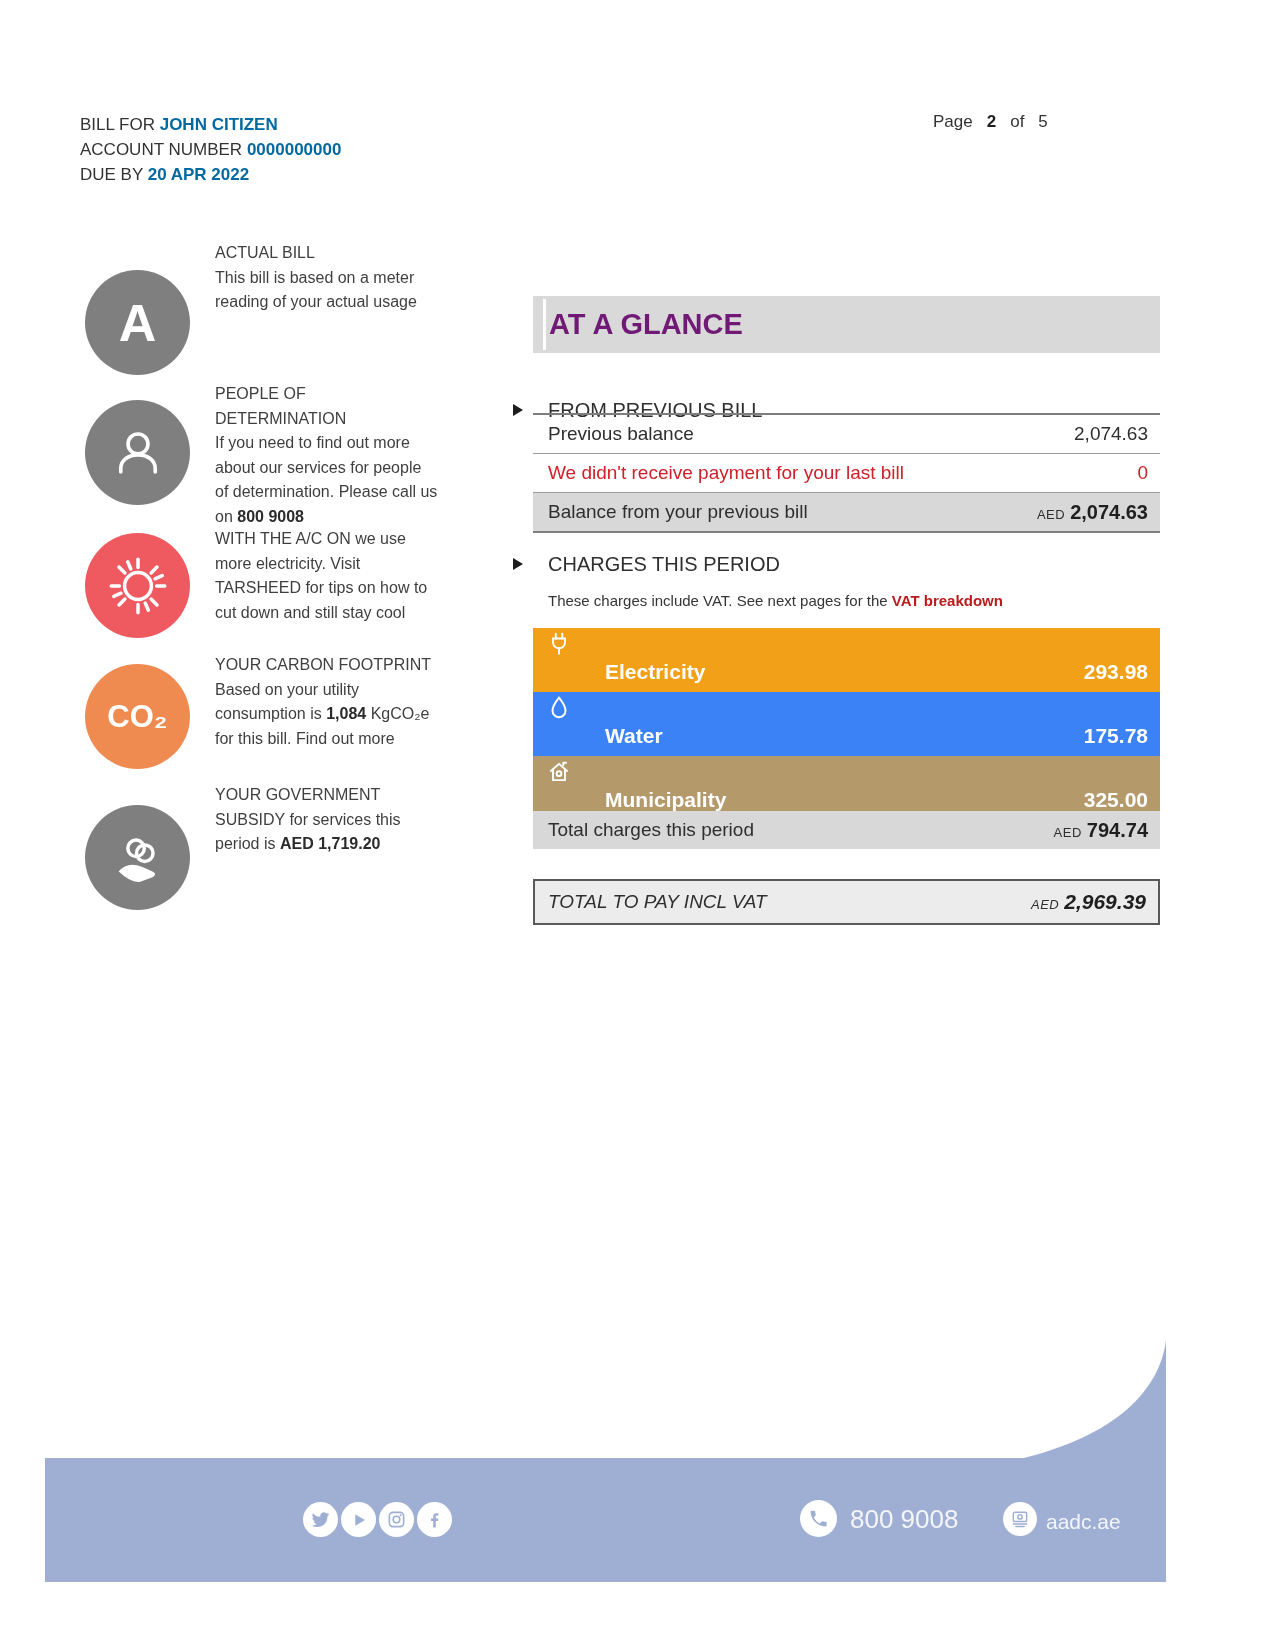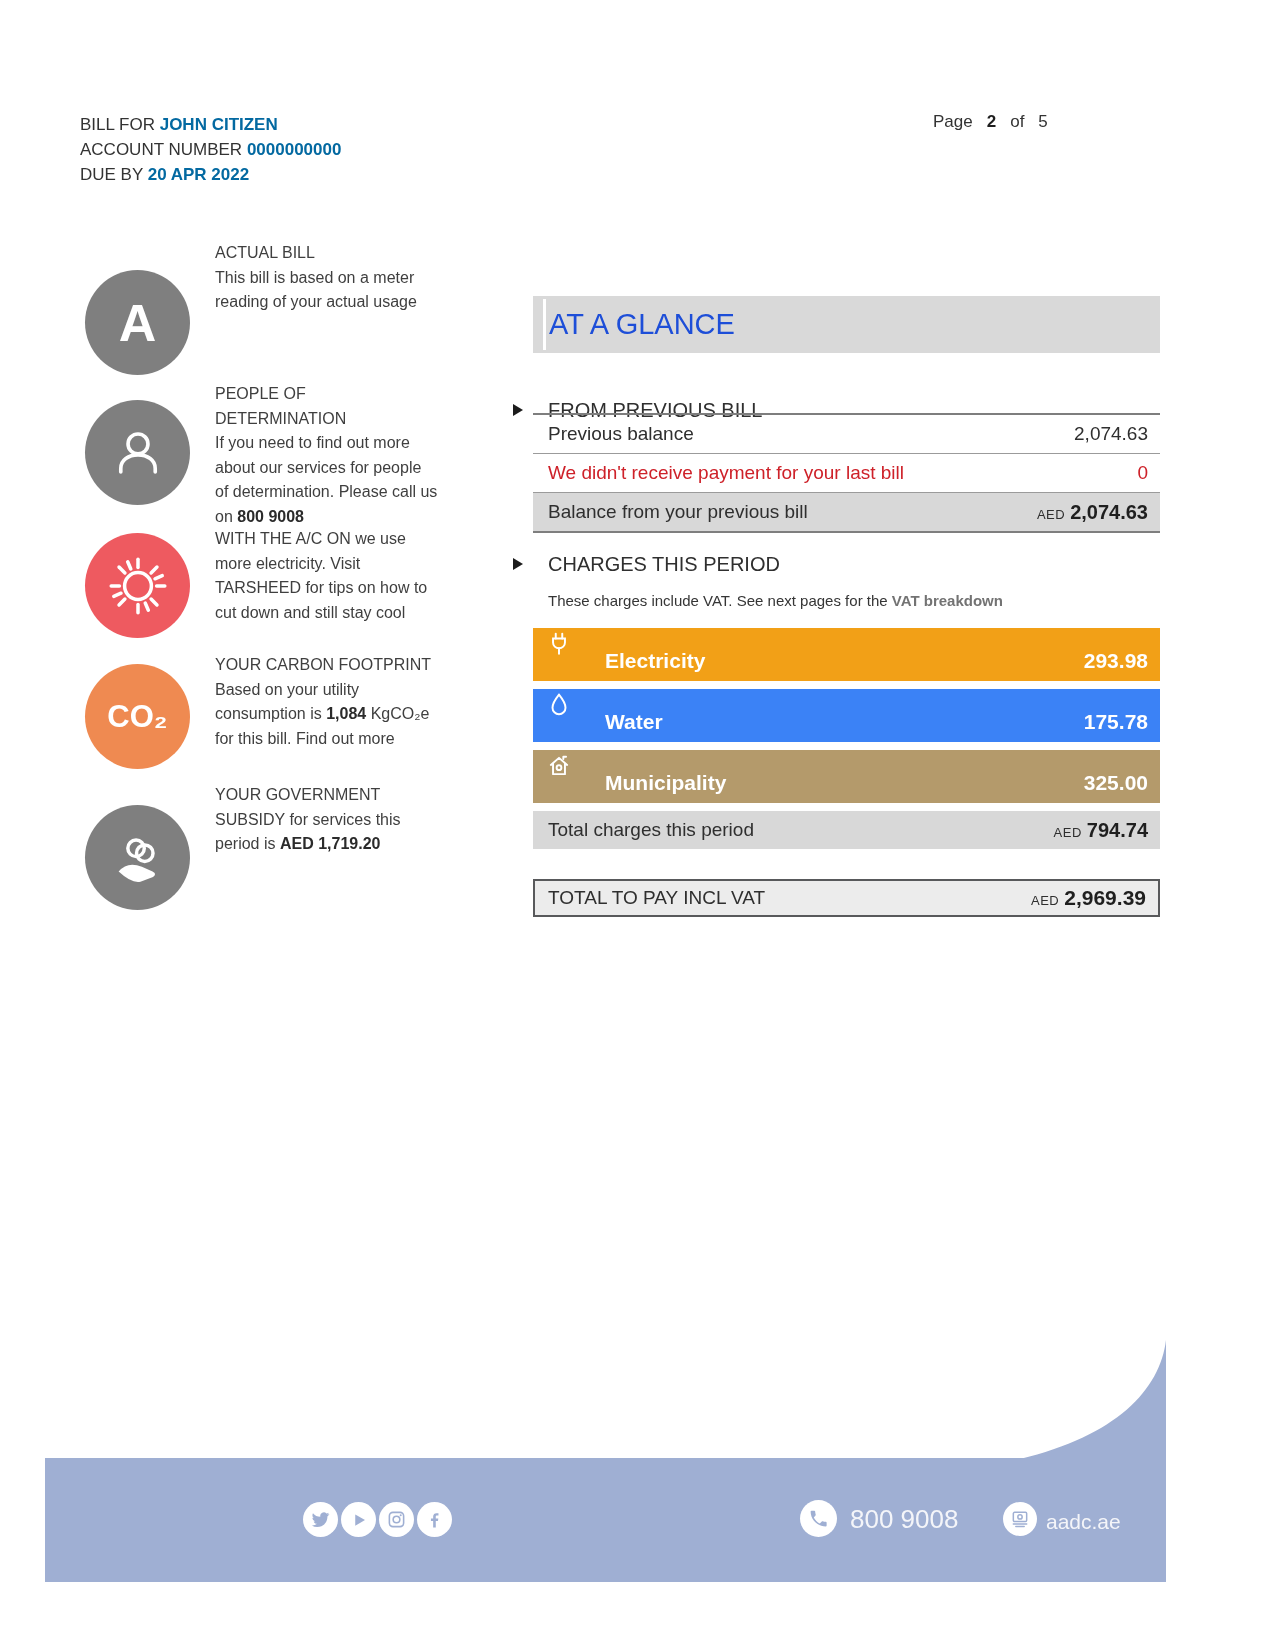--- a/index.html
+++ b/index.html
@@ -17,53 +17,53 @@
   .circ{position:absolute;left:85px;width:105px;height:105px;border-radius:50%;
         display:flex;align-items:center;justify-content:center;color:#fff;}
   .circ .big-a{font-size:52px;font-weight:700;line-height:1;}
   .circ .co2{font-size:31px;font-weight:700;line-height:1;}
   .note{position:absolute;left:215px;width:224px;font-size:16px;line-height:24.5px;color:#3f3f3f;}
   .note b{color:#2b2b2b;}
 
   
   .banner{position:absolute;left:533px;top:296px;width:627px;height:57px;background:#d9d9d9;}
   .banner .bar-sliver{position:absolute;left:10px;top:3px;bottom:3px;width:3px;background:#fff;}
-  .banner .t{position:absolute;left:16px;top:0;line-height:57px;font-size:29px;font-weight:400;color:#1d4ed8;}
+  .banner .t{position:absolute;left:16px;top:0;line-height:57px;font-size:29px;font-weight:700;color:#701a75;}
 
   .sec-head{position:absolute;left:533px;width:627px;padding-left:15px;box-sizing:border-box;
             font-size:20px;color:#2f2f2f;}
   .sec-head .bullet{position:absolute;left:-20px;top:5px;width:0;height:0;
             border-left:10px solid #1c1c1c;border-top:6px solid transparent;border-bottom:6px solid transparent;}
 
   .ptable{position:absolute;left:533px;top:413px;width:627px;border-top:2px solid #7e7e7e;}
   .prow{display:flex;justify-content:space-between;align-items:center;height:38px;
         padding:0 12px 0 15px;font-size:19px;border-bottom:1px solid #9b9b9b;color:#2f2f2f;}
   .prow.red{color:#ce2129;}
   .prow.grand{background:#d8d8d8;border-bottom:2px solid #7e7e7e;}
   .cur{font-size:13px;color:#2f2f2f;margin-right:5px;letter-spacing:.5px;}
   .amt-b{font-weight:700;font-size:20px;color:#1f1f1f;}
 
   .note-line{position:absolute;left:533px;top:592px;width:627px;box-sizing:border-box;
              padding-left:15px;font-size:15px;color:#353535;}
-  .note-line b{color:#737373;}
+  .note-line b{color:#b91c1c;}
 
   .bars{position:absolute;left:533px;top:628px;width:627px;}
-  .bar{position:relative;height:53px;margin-bottom:8px;color:#fff;}
+  .bar{position:relative;height:64px;margin-bottom:0;color:#fff;}
   .bar .icn{position:absolute;left:13px;top:3px;}
   .bar .lbl{position:absolute;left:72px;bottom:8px;font-size:21px;font-weight:700;}
   .bar .val{position:absolute;right:12px;bottom:8px;font-size:21px;font-weight:700;}
 
   .gray-total{position:absolute;left:533px;top:811px;width:627px;height:38px;background:#d8d8d8;
               display:flex;justify-content:space-between;align-items:center;
               padding:0 12px 0 15px;box-sizing:border-box;font-size:19px;color:#2f2f2f;}
 
-  .total-box{position:absolute;left:533px;top:879px;width:627px;height:38px;background:#ececec;
+  .total-box{position:absolute;left:533px;top:879px;width:627px;height:46px;background:#ececec;
              border:2px solid #58595b;box-sizing:border-box;
              display:flex;justify-content:space-between;align-items:center;
-             padding:0 12px 0 13px;font-size:19px;color:#2f2f2f;}
+             padding:0 12px 0 13px;font-size:19px;color:#2f2f2f;font-style:italic;}
 
   
   .f-band{position:absolute;left:45px;top:1458px;width:1121px;height:124px;}
   .f-swoosh{position:absolute;left:1020px;top:1340px;}
   .soc{position:absolute;top:1502px;width:35px;height:35px;border-radius:50%;background:#fff;
        display:flex;align-items:center;justify-content:center;}
   .f-ic{position:absolute;top:1500px;width:37px;height:37px;border-radius:50%;background:#fff;
        display:flex;align-items:center;justify-content:center;}
   .f-txt{position:absolute;color:#f4f5f9;}
 </style>

